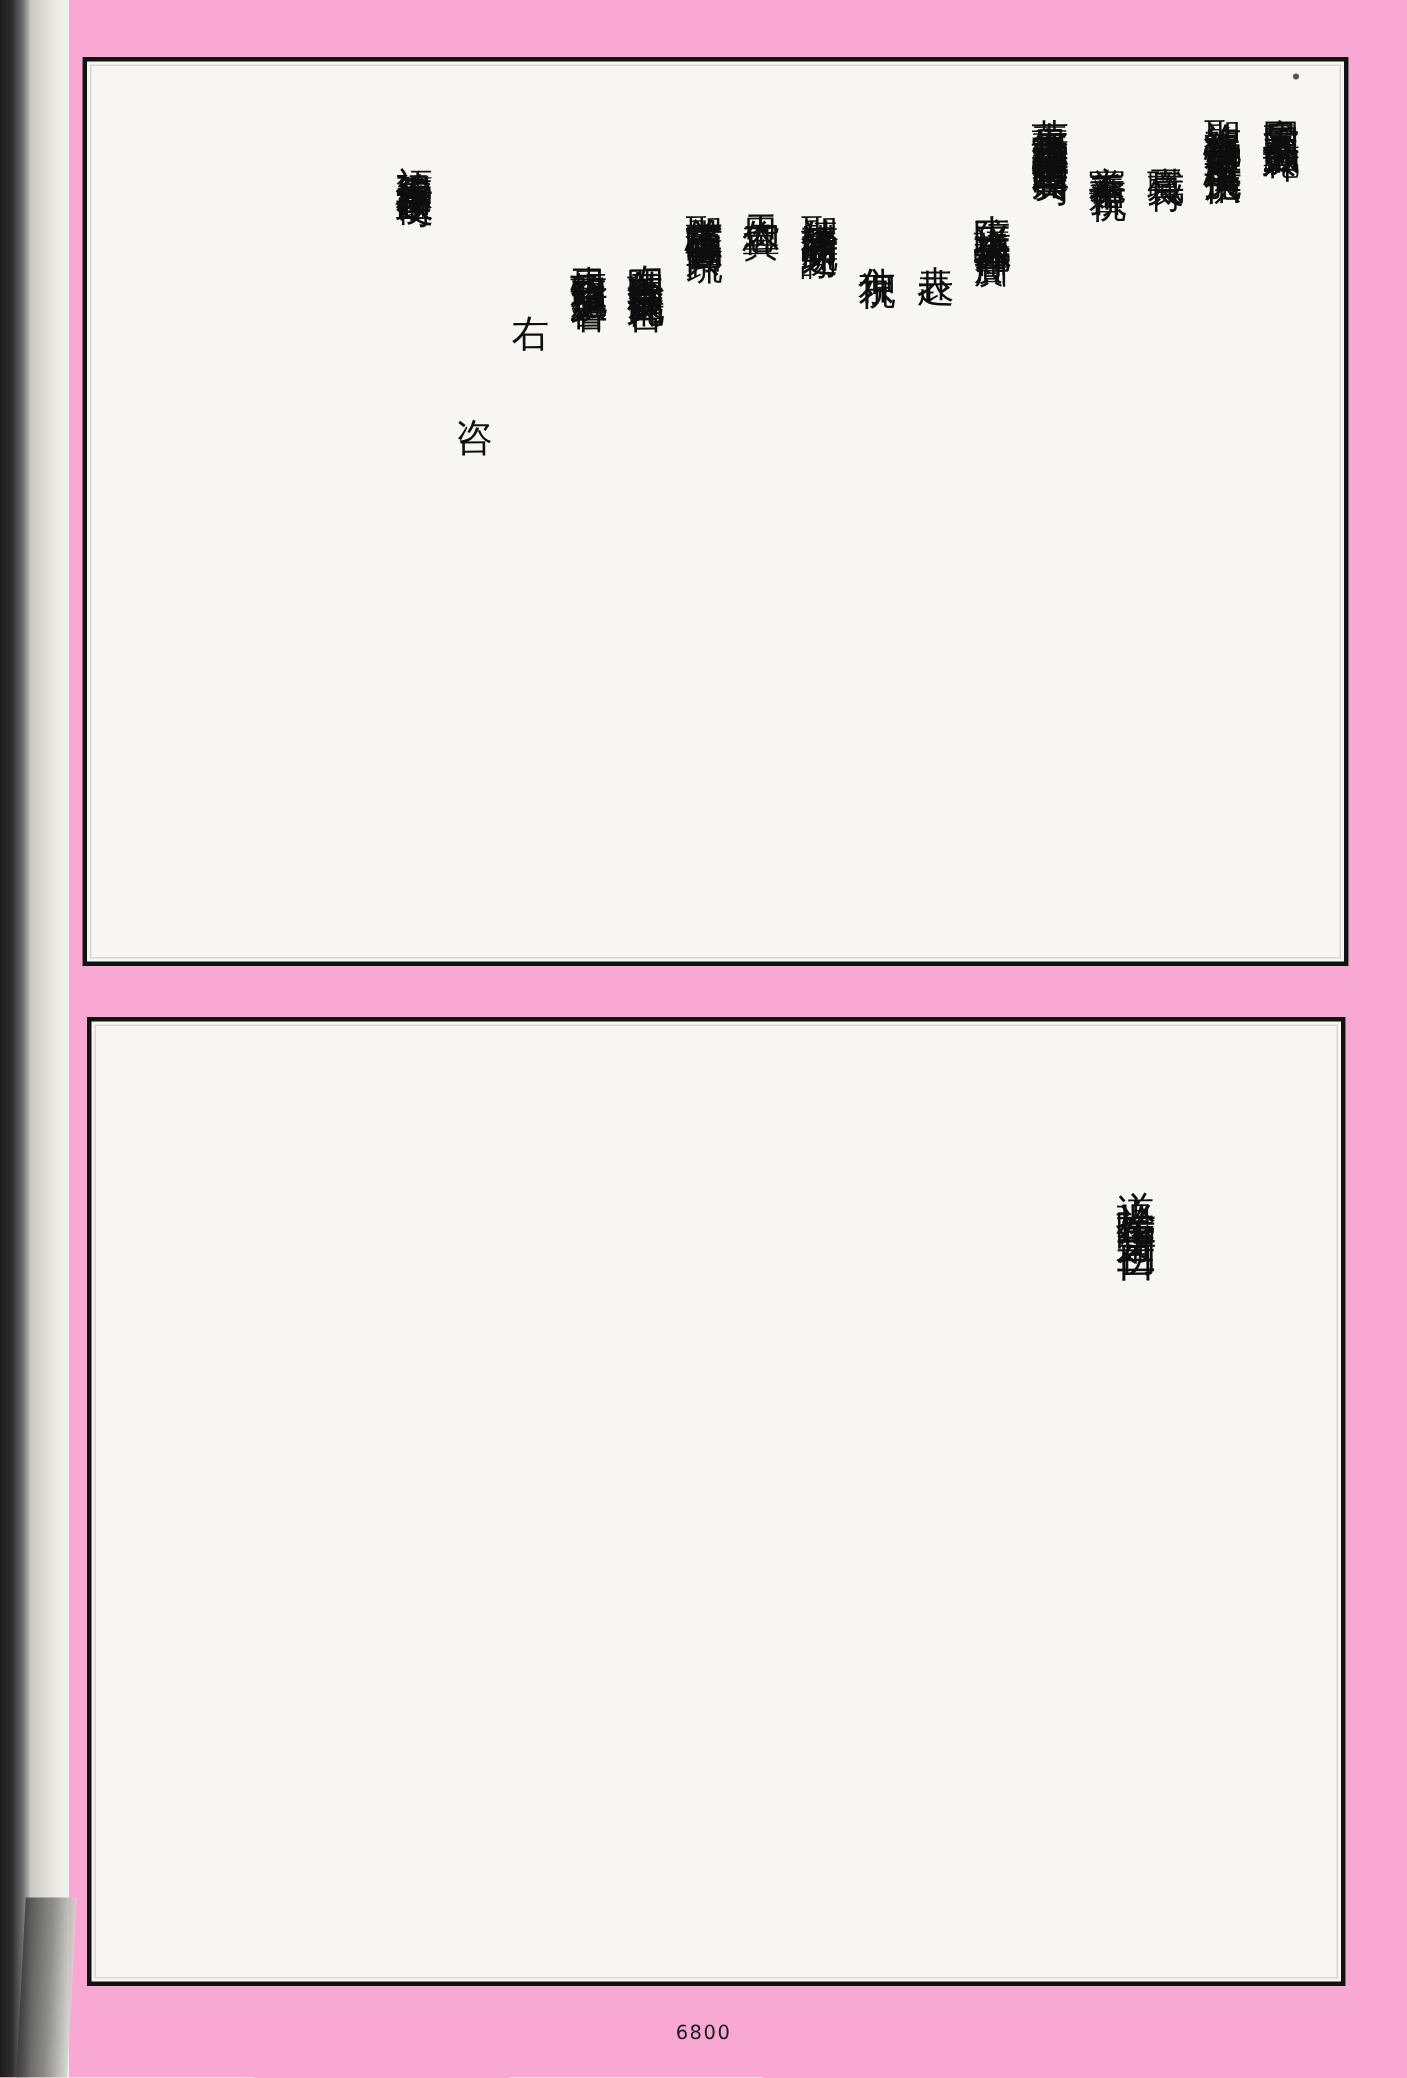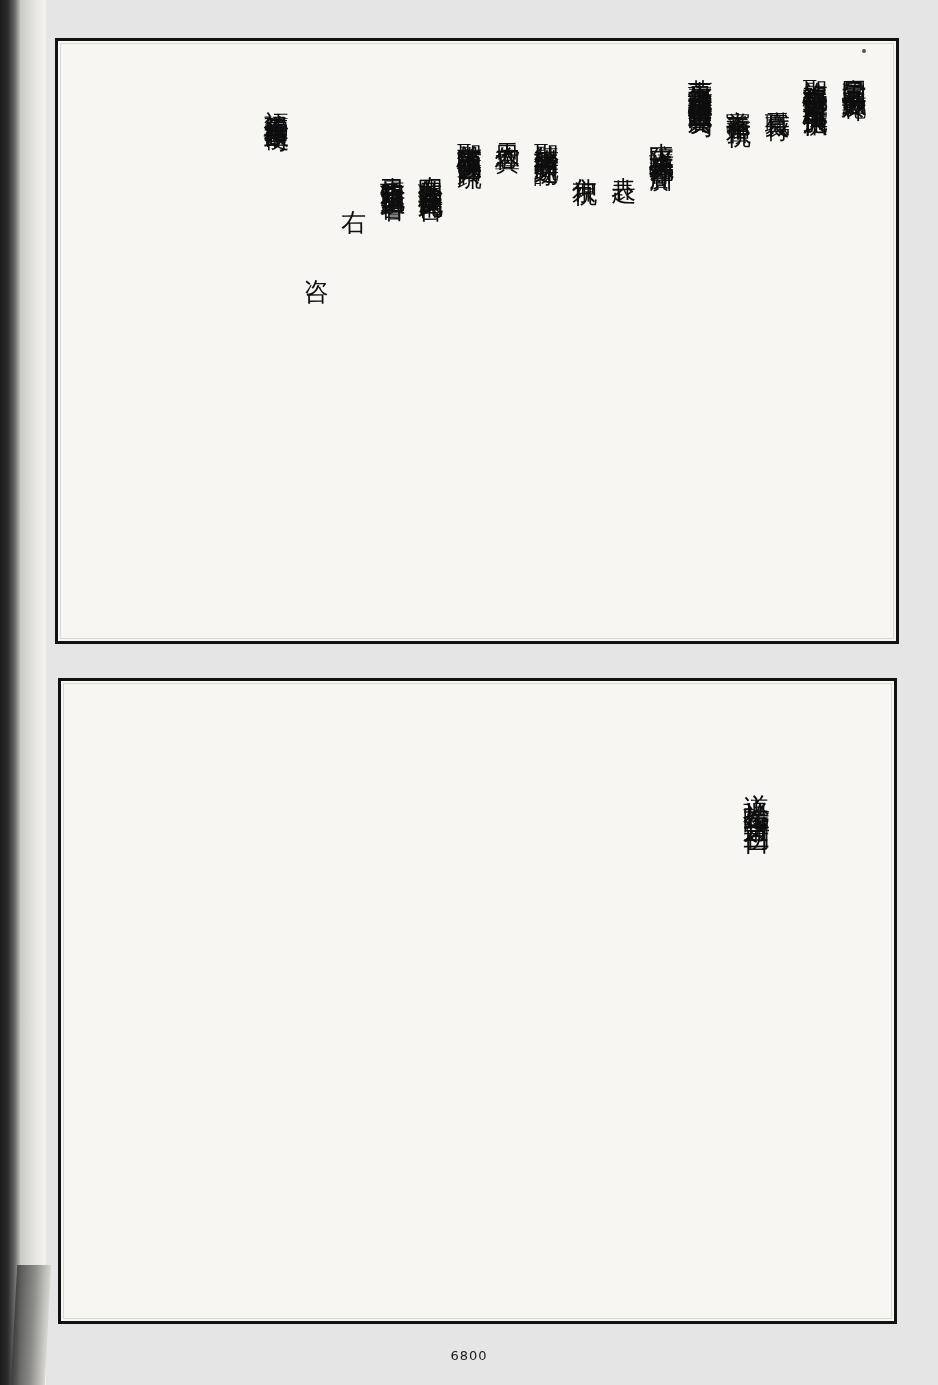--- a/index.html
+++ b/index.html
@@ -12,21 +12,21 @@
     height: 1385px;
     position: relative;
     font-family: "DejaVu Serif", serif;
     overflow: hidden;
   }
 
   
   #scan-page {
     position: absolute;
     inset: 0;
-    background: #e5e5e5;
+    background: #f9a8d4;
   }
   
   .gutter-dark {
     position: absolute;
     left: 0;
     top: 0;
     width: 20px;
     height: 100%;
     background: linear-gradient(to right, #1b1b1b 0%, #2e2e2e 40%, #6d6d6d 75%, #bdbdb8 100%);
   }

